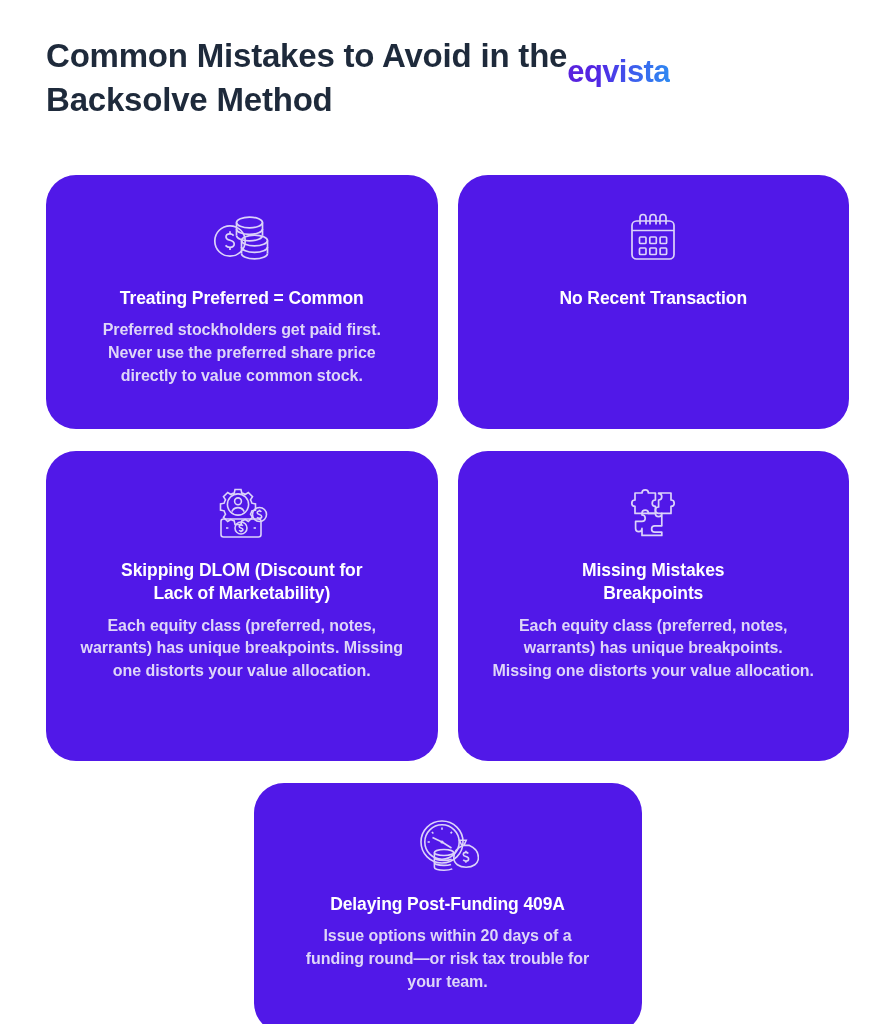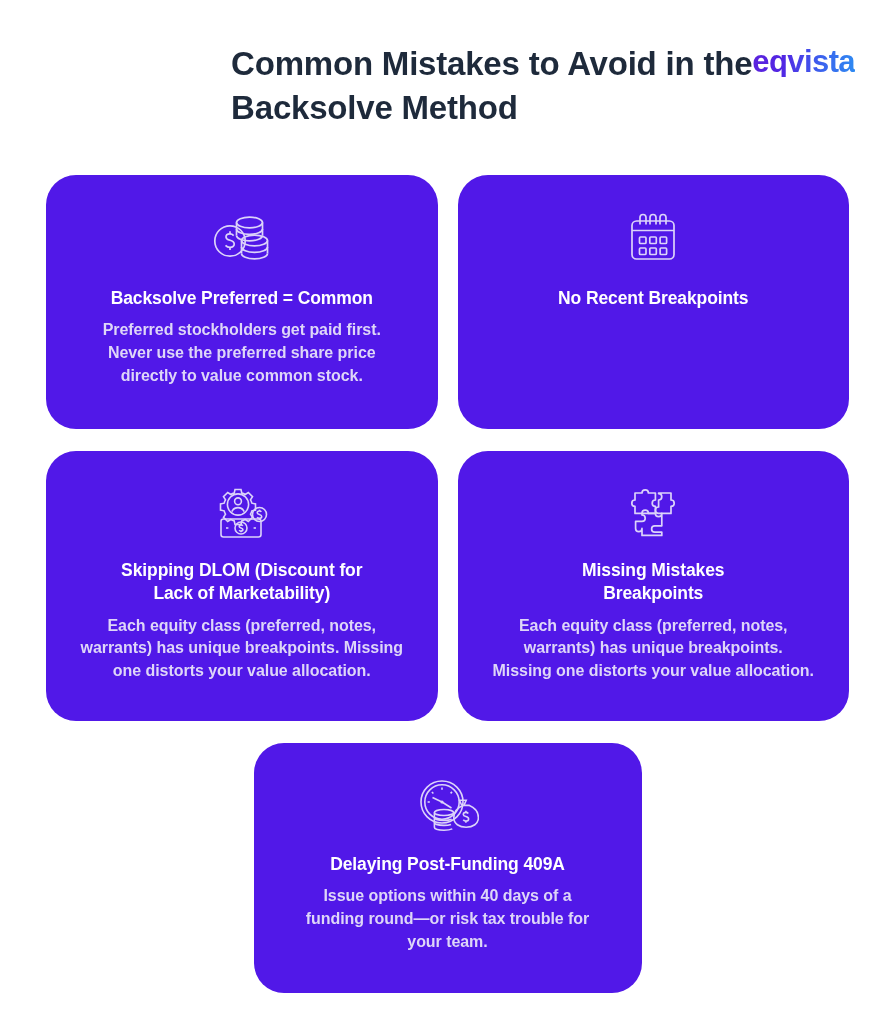--- a/index.html
+++ b/index.html
@@ -15,38 +15,38 @@
     width: 895px;
     height: 1024px;
     background: #ffffff;
     overflow: hidden;
   }
 
   
   .header {
     position: absolute;
     left: 46px;
-    top: 42px;
+    top: 34px;
     right: 40px;
     height: 100px;
     display: flex;
     align-items: flex-start;
-    justify-content: flex-end;
+    justify-content: flex-start;
   }
   .page-title {
     font-size: 33px;
     line-height: 1.32;
     font-weight: 600;
     letter-spacing: -0.2px;
     color: #1E2A3B;
     max-width: 560px;
     white-space: pre-line;
   }
   .logo {
-    margin-top: 4px;
+    margin-top: 22px;
     font-size: 31px;
     font-weight: 700;
     letter-spacing: -0.6px;
     background: linear-gradient(95deg, #5B22DC 0%, #5226E4 30%, #3B63EE 68%, #2E8BF2 100%);
     -webkit-background-clip: text;
     background-clip: text;
     color: transparent;
     line-height: 1;
     user-select: none;
   }
@@ -69,21 +69,21 @@
     background: #5118E8;
     border-radius: 30px;
     padding: 30px 26px 26px;
     display: flex;
     flex-direction: column;
     align-items: center;
     text-align: center;
     flex: 1 1 0;
   }
   .card.r1 { height: 254px; }
-  .card.r2 { height: 270px; }
+  .card.r2 { height: 310px; }
   .card.wide-center {
     flex: 0 0 388px;
     width: 388px;
     height: 250px;
   }
 
   .card-icon {
     height: 66px;
     display: flex;
     align-items: center;
@@ -139,21 +139,21 @@
             <path d="M30.5 31.5 V44.5"></path>
             <path d="M56.5 31.5 V44.5"></path>
             <path d="M30.5 38 C30.5 41 36.3 43.4 43.5 43.4 C50.7 43.4 56.5 41 56.5 38"></path>
             <path d="M30.5 44.5 C30.5 47.5 36.3 49.9 43.5 49.9 C50.7 49.9 56.5 47.5 56.5 44.5"></path>
             <circle cx="19" cy="32" r="15.2"></circle>
             <path d="M22.7 26.6 C21.6 25.4 20.3 24.9 18.8 24.9 C16.7 24.9 15 26.1 15 27.9 C15 29.9 16.8 30.6 19 31.3 C21.3 32 23.2 32.8 23.2 35 C23.2 37 21.3 38.3 19 38.3 C17.2 38.3 15.7 37.7 14.5 36.4"></path>
             <path d="M19 22.3 V24.9"></path>
             <path d="M19 38.3 V41"></path>
           </svg>
         </div>
-        <div class="card-title">Backsolve Preferred = Common</div>
+        <div class="card-title">Treating Preferred = Common</div>
         <div class="card-body">Preferred stockholders get paid first.
 Never use the preferred share price
 directly to value common stock.</div>
       </div>
 
       <div class="card r1">
         <div class="card-icon">
           <svg width="58" height="58" viewBox="0 0 58 58" fill="none" stroke="#DCD3FA" stroke-width="1.7">
             <rect x="8" y="12" width="42" height="38" rx="4.5"></rect>
             <path d="M8 21.5 H50"></path>
@@ -161,21 +161,21 @@
             <path d="M26 15.5 V8.5 a3 3 0 0 1 6 0 V15.5"></path>
             <path d="M36 15.5 V8.5 a3 3 0 0 1 6 0 V15.5"></path>
             <rect x="15.5" y="28" width="6.5" height="6.5" rx="1"></rect>
             <rect x="25.8" y="28" width="6.5" height="6.5" rx="1"></rect>
             <rect x="36.1" y="28" width="6.5" height="6.5" rx="1"></rect>
             <rect x="15.5" y="39" width="6.5" height="6.5" rx="1"></rect>
             <rect x="25.8" y="39" width="6.5" height="6.5" rx="1"></rect>
             <rect x="36.1" y="39" width="6.5" height="6.5" rx="1"></rect>
           </svg>
         </div>
-        <div class="card-title">No Recent Breakpoints</div>
+        <div class="card-title">No Recent Transaction</div>
       </div>
 
     </div>
 
     <div class="row">
 
       <div class="card r2">
         <div class="card-icon">
           <svg width="62" height="58" viewBox="0 0 62 58" fill="none" stroke="#DCD3FA" stroke-width="1.6">
             <path d="M24 4.5 h6 l0.8 3.6 a13 13 0 0 1 3.4 1.4 l3.1 -2 l4.2 4.2 l-2 3.1 a13 13 0 0 1 1.4 3.4 l3.6 0.8 v6 l-3.6 0.8 a13 13 0 0 1 -1.4 3.4 l2 3.1 l-4.2 4.2 l-3.1 -2 a13 13 0 0 1 -3.4 1.4 l-0.8 3.6 h-6 l-0.8 -3.6 a13 13 0 0 1 -3.4 -1.4 l-3.1 2 l-4.2 -4.2 l2 -3.1 a13 13 0 0 1 -1.4 -3.4 l-3.6 -0.8 v-6 l3.6 -0.8 a13 13 0 0 1 1.4 -3.4 l-2 -3.1 l4.2 -4.2 l3.1 2 a13 13 0 0 1 3.4 -1.4 z"></path>
@@ -238,21 +238,21 @@
             <path d="M51.3 36.5 a3 3 0 0 0 -2.4 -1.1 c-1.5 0 -2.6 0.9 -2.6 2.1 c0 1.3 1.2 1.7 2.6 2.1 c1.4 0.4 2.7 0.9 2.7 2.3 c0 1.2 -1.2 2.1 -2.7 2.1 c-1.1 0 -2 -0.4 -2.6 -1.2"></path>
             <path d="M48.9 33.7 V35.4"></path>
             <path d="M48.9 44 V45.7"></path>
             <ellipse cx="27" cy="35.5" rx="9.6" ry="3"></ellipse>
             <path d="M17.4 35.5 V50.3 C17.4 52 21.7 53.3 27 53.3 C30.5 53.3 33.6 52.7 35.3 51.9"></path>
             <path d="M17.4 40.5 C17.4 42.2 21.7 43.5 27 43.5 C30.2 43.5 33 43 34.7 42.3"></path>
             <path d="M17.4 45.4 C17.4 47.1 21.7 48.4 27 48.4 C29.8 48.4 32.3 48 34 47.4"></path>
           </svg>
         </div>
         <div class="card-title">Delaying Post-Funding 409A</div>
-        <div class="card-body">Issue options within 40 days of a
+        <div class="card-body">Issue options within 20 days of a
 funding round—or risk tax trouble for
 your team.</div>
       </div>
 
     </div>
 
   </div>
 </div>
 
 </body></html>

